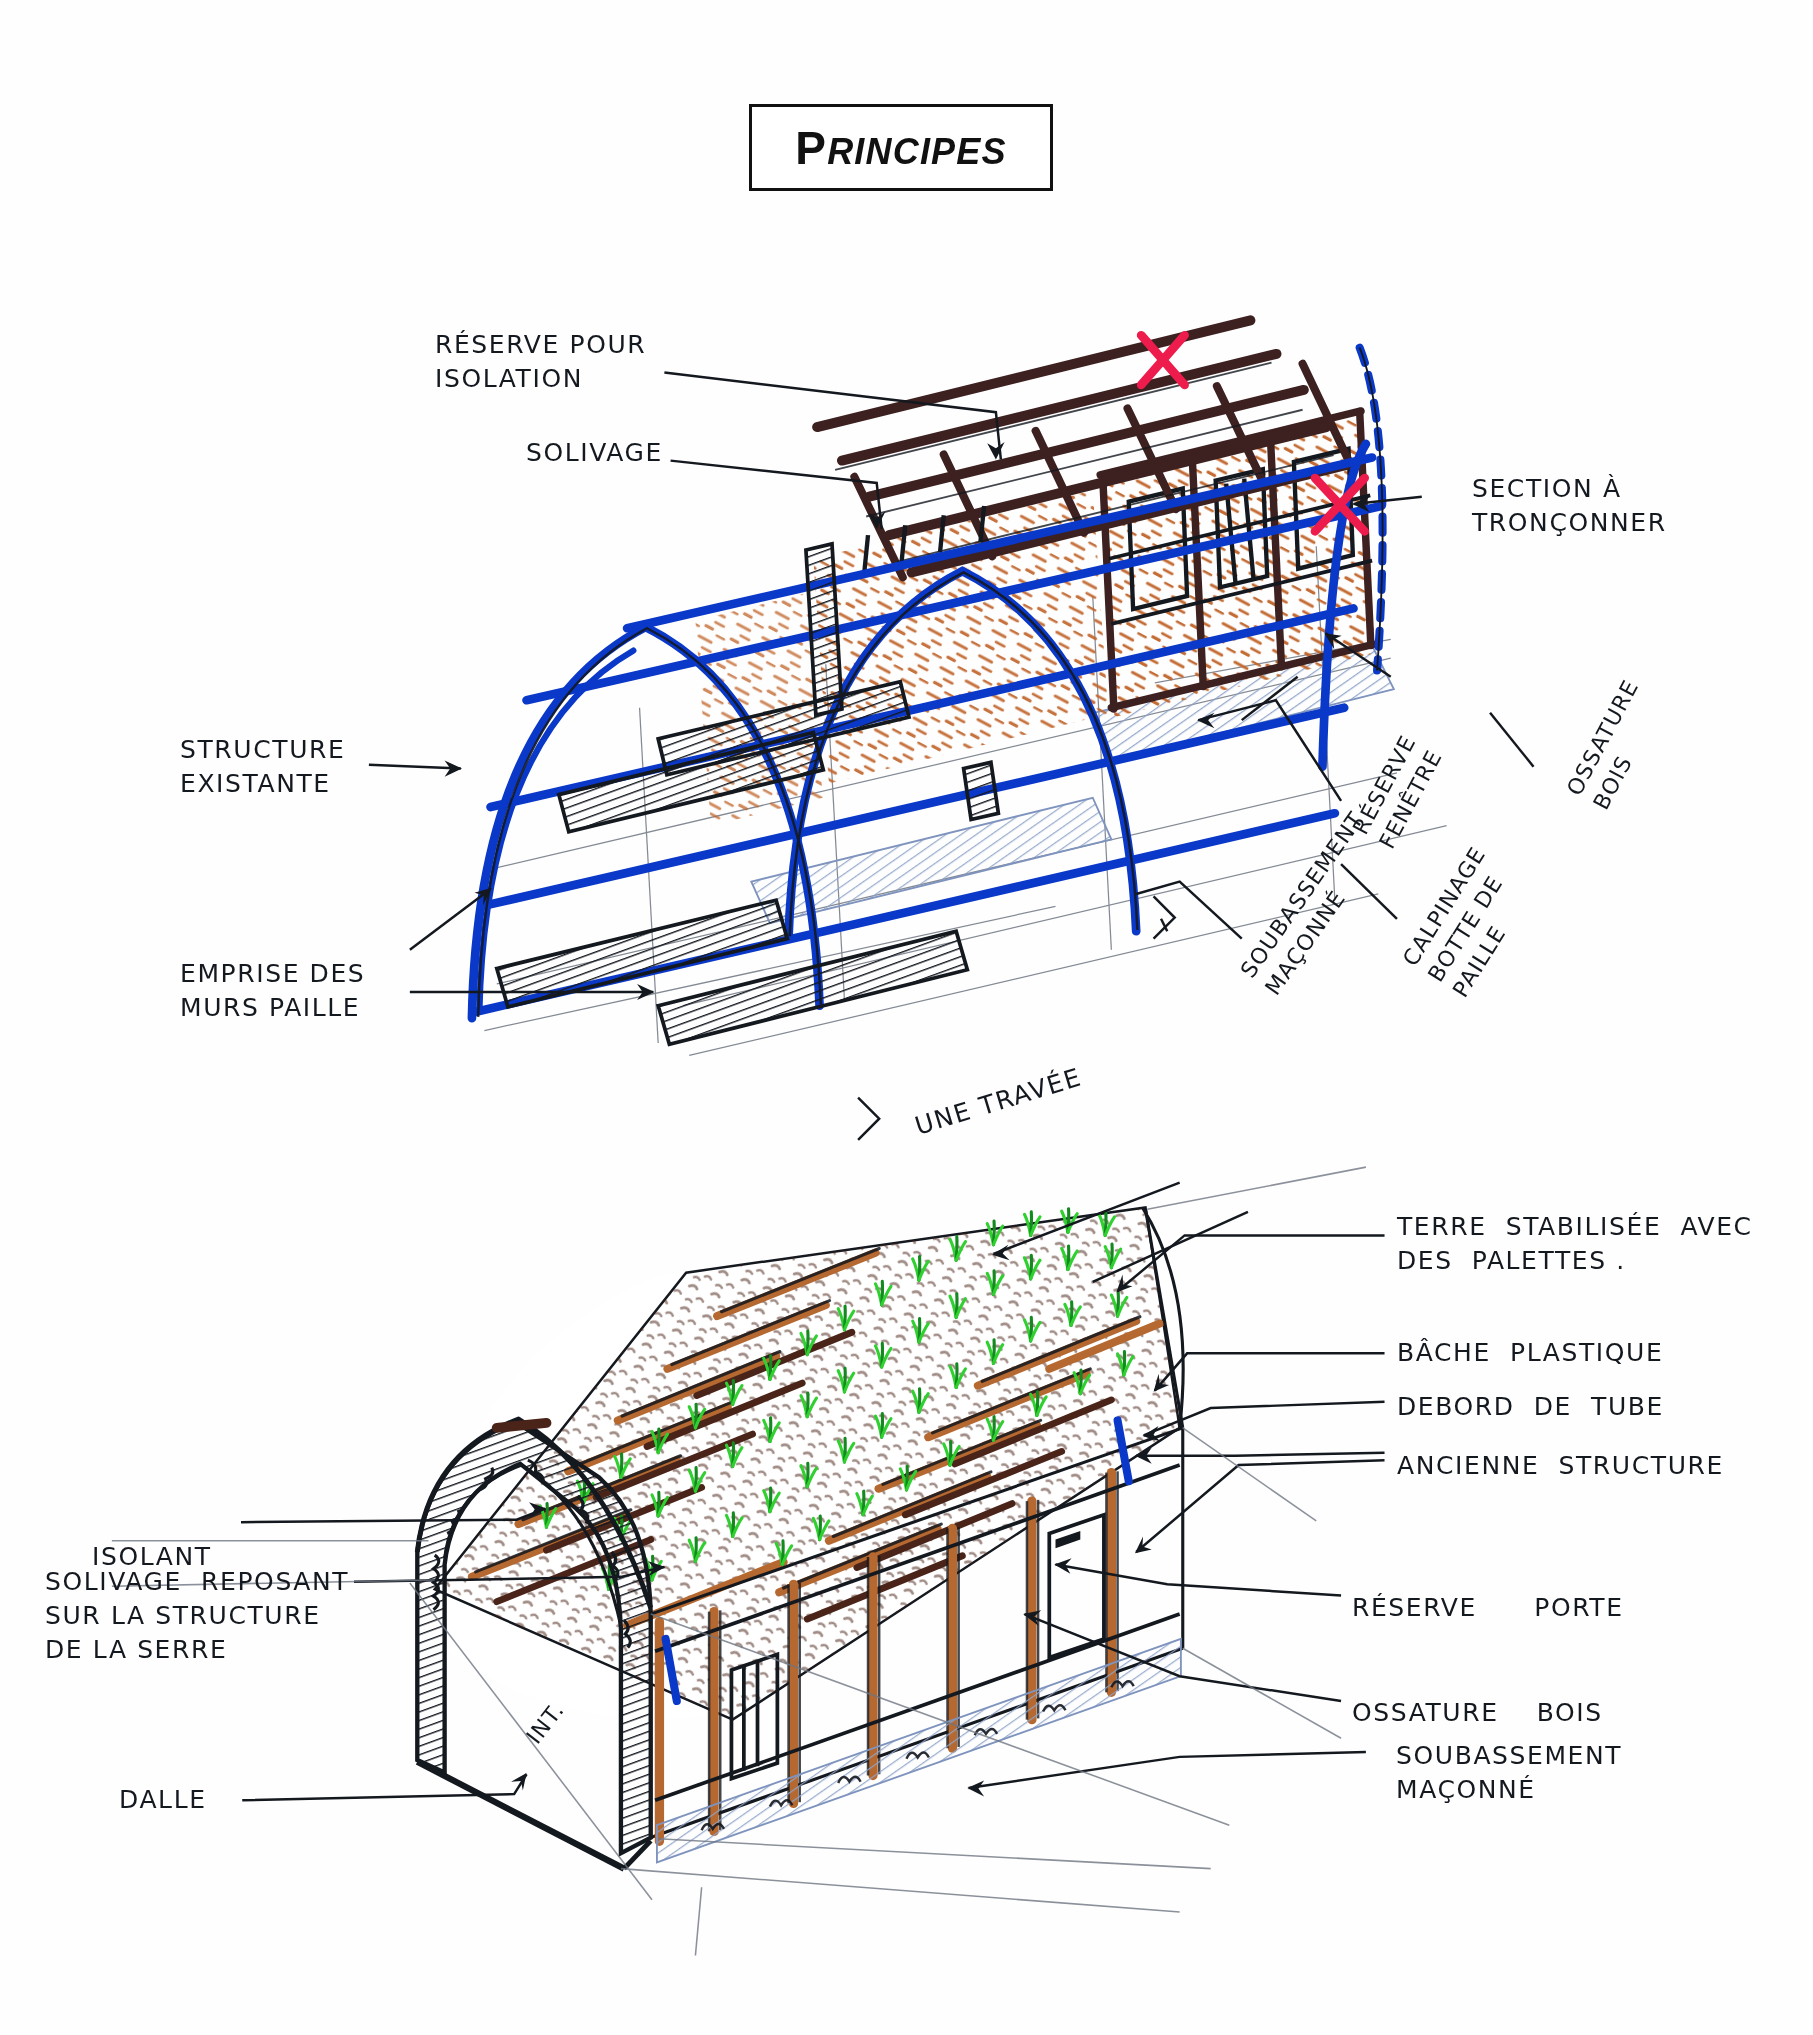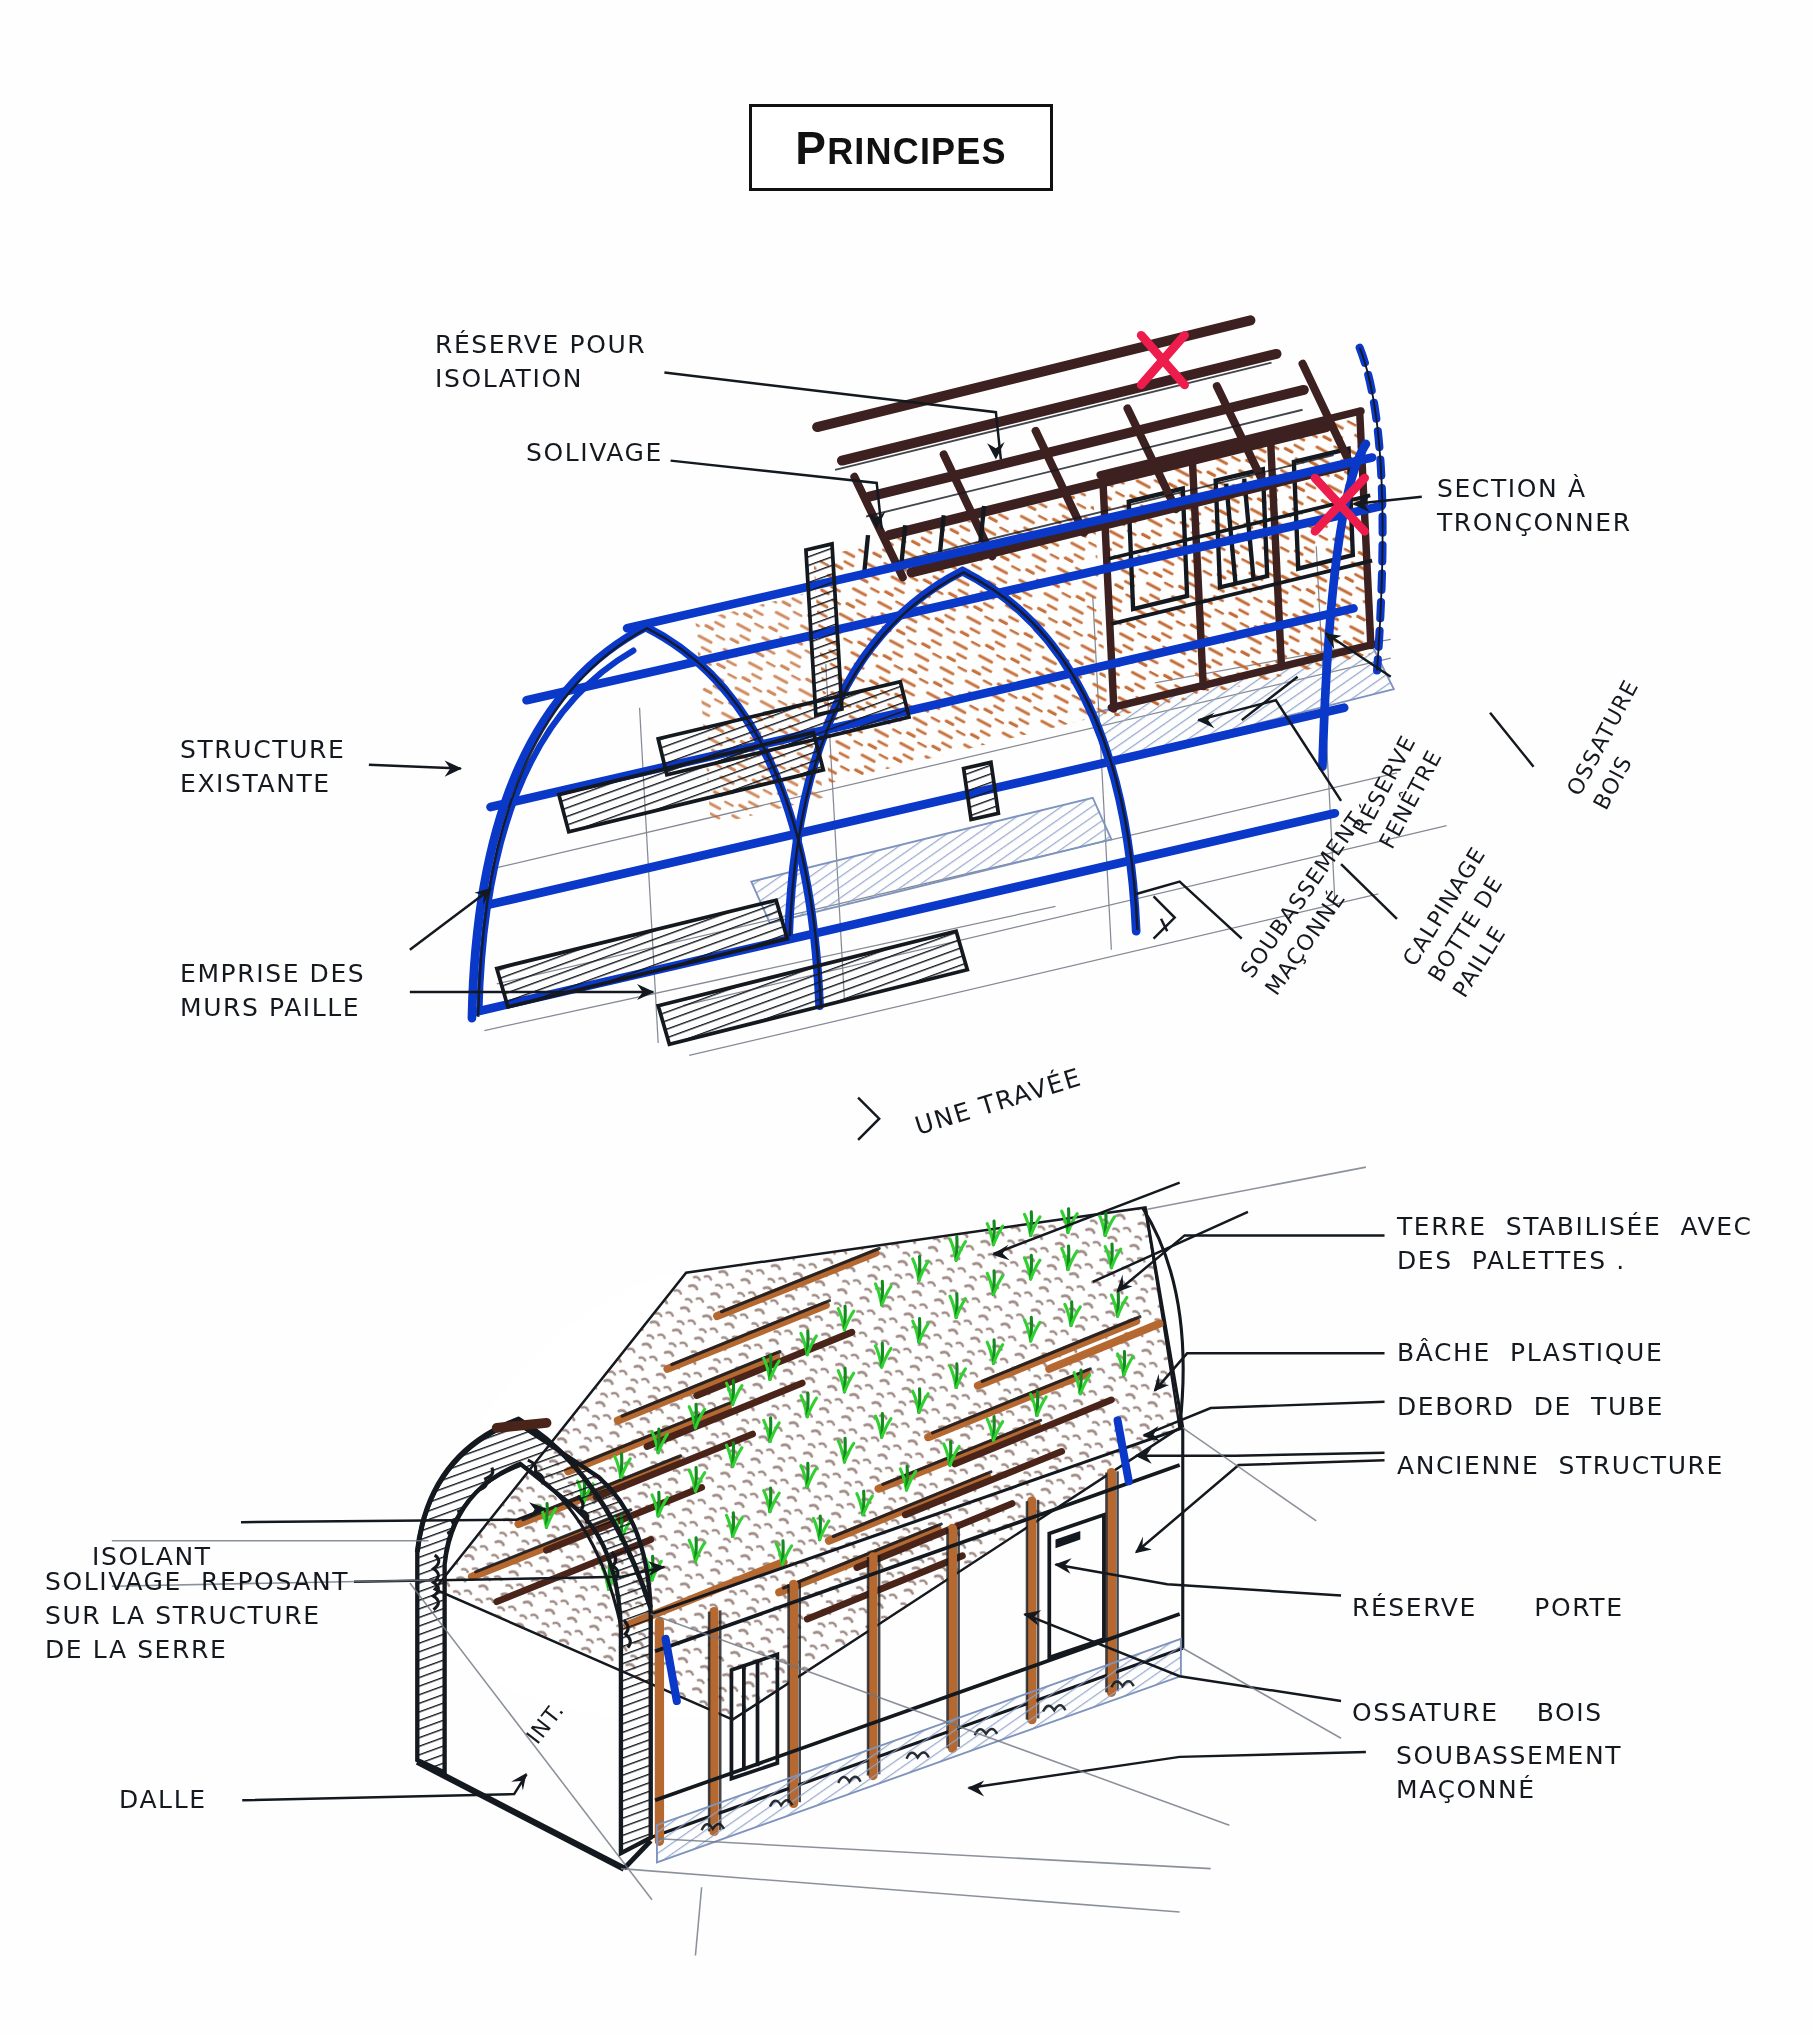--- a/index.html
+++ b/index.html
@@ -18,21 +18,21 @@
     box-sizing:border-box;
   }
   .title-text{
     font-family:"Liberation Sans", sans-serif;
     font-weight:bold;letter-spacing:1.2px;color:#111;
     font-size:46px;line-height:1;
     font-variant:small-caps;
   }
   
   .title-text .cap{font-size:46px;}
-  .title-text .sm{font-size:36px;}
+  .title-text .sm{font-size:36px;font-style:italic;}
 
   
   .hw{
     position:absolute;
     font-family:"DejaVu Sans", sans-serif;
     color:#14181f;
     font-size:25px;
     letter-spacing:1.6px;
     line-height:1.35;
     white-space:pre;
@@ -600,21 +600,21 @@
         <path d="M1130 3040 L1120 3150"></path>
       </g>
     </g>
   </svg>
 
   <div class="hw" style="left:435px;top:328px;">RÉSERVE POUR
 ISOLATION</div>
 
   <div class="hw" style="left:478px;top:436px;margin-left:48px;">SOLIVAGE</div>
 
-  <div class="hw" style="left:1437px;top:472px;">SECTION À
+  <div class="hw" style="left:1472px;top:472px;">SECTION À
 TRONÇONNER</div>
 
   <div class="hw" style="left:180px;top:733px;">STRUCTURE
 EXISTANTE</div>
 
   <div class="hw" style="left:180px;top:957px;">EMPRISE DES
 MURS PAILLE</div>
 
   <div class="hw" style="left:911px;top:1111px;transform:rotate(-17deg);">UNE TRAVÉE</div>
 

